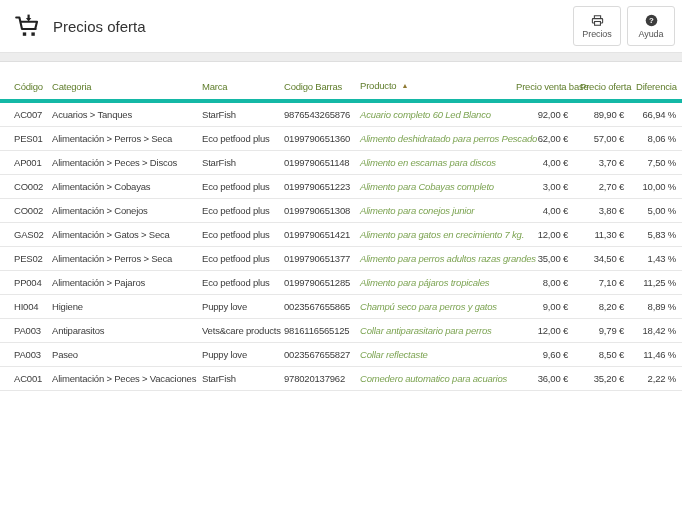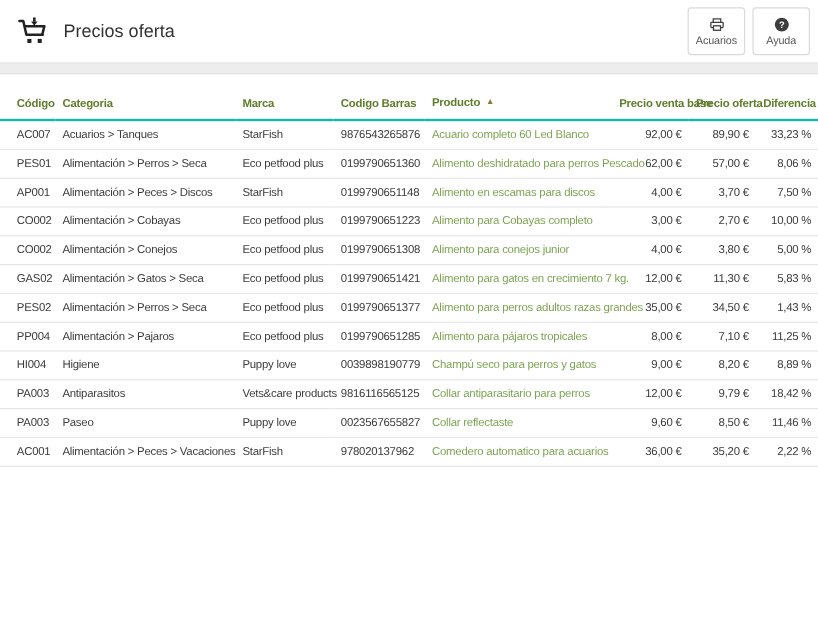--- a/index.html
+++ b/index.html
@@ -18,31 +18,31 @@
     gap:2px; margin-left:6px; cursor:pointer; padding:0; font-family:inherit;
   }
   .tb-btn-label { font-size:9px; color:#555; line-height:1; letter-spacing:-0.1px; }
   .tb-icon { width:15px; height:15px; display:block; }
   
   .band { height:10px; background:#ededed; border-top:1px solid #e4e4e4; border-bottom:1px solid #dedede; }
   
   .table-wrap { background:#fff; }
   table { width:682px; border-collapse:collapse; table-layout:fixed; font-size:9.5px; letter-spacing:-0.2px; }
   th {
-    color:#5f7d2b; font-weight:bold; text-align:left; white-space:nowrap;
-    padding:17px 6px 6px 6px; border-bottom:2px solid #14b8a6; line-height:13px;
+    color:#5f7d2b; font-weight:normal; text-align:left; white-space:nowrap;
+    padding:17px 6px 6px 6px; border-bottom:4px solid #14b8a6; line-height:13px;
     cursor:pointer; overflow:visible;
   }
   td {
     padding:5px 6px; border-bottom:1px solid #e7e7e7; white-space:nowrap;
     line-height:13px; overflow:visible;
   }
   th:first-child, td:first-child { padding-left:14px; }
   .right { text-align:right; }
-  .product-link { color:#7da453; cursor:pointer; }
+  .product-link { color:#7da453; cursor:pointer;font-style:italic; }
   .sort-caret { font-size:7px; color:#8f7a33; margin-left:5px; position:relative; top:-1px; }
 </style>
 </head>
 <body>
 
 <div class="topbar">
   <svg class="cart-icon" viewBox="0 0 27 27">
     <path d="M2.2 4.5 h3.2 l2.6 11.5 h13.6" fill="none" stroke="#222" stroke-width="2.1" stroke-linecap="round" stroke-linejoin="round"></path>
     <path d="M6.4 8.8 H23 L21.2 16" fill="none" stroke="#222" stroke-width="2.1" stroke-linejoin="round"></path>
     <rect x="8.8" y="19.4" width="3.4" height="3.4" fill="#222"></rect>
@@ -52,21 +52,21 @@
   </svg>
   <div class="topbar-title">Precios oferta</div>
   <div class="topbar-spacer"></div>
 
   <button class="tb-btn">
     <svg class="tb-icon" viewBox="0 0 24 24">
       <path d="M7 9 V4.5 h10 V9" fill="none" stroke="#3f3f3f" stroke-width="1.7"></path>
       <rect x="3.8" y="9" width="16.4" height="7" rx="1" fill="none" stroke="#3f3f3f" stroke-width="1.7"></rect>
       <rect x="7.3" y="13.6" width="9.4" height="6" fill="#fff" stroke="#3f3f3f" stroke-width="1.7"></rect>
     </svg>
-    <span class="tb-btn-label">Acuarios</span>
+    <span class="tb-btn-label">Precios</span>
   </button>
 
   <button class="tb-btn">
     <svg class="tb-icon" viewBox="0 0 24 24">
       <circle cx="12" cy="12" r="9.3" fill="#3d3d3d"></circle>
       <text x="12" y="16.4" text-anchor="middle" font-size="12.5" font-weight="bold" fill="#ffffff">?</text>
     </svg>
     <span class="tb-btn-label">Ayuda</span>
   </button>
 </div>
@@ -99,21 +99,21 @@
     </thead>
     <tbody>
         <tr>
           <td>AC007</td>
           <td>Acuarios &gt; Tanques</td>
           <td>StarFish</td>
           <td>9876543265876</td>
           <td class="product-link">Acuario completo 60 Led Blanco</td>
           <td class="right">92,00 €</td>
           <td class="right">89,90 €</td>
-          <td class="right">33,23 %</td>
+          <td class="right">66,94 %</td>
         </tr>
         <tr>
           <td>PES01</td>
           <td>Alimentación &gt; Perros &gt; Seca</td>
           <td>Eco petfood plus</td>
           <td>0199790651360</td>
           <td class="product-link">Alimento deshidratado para perros Pescado</td>
           <td class="right">62,00 €</td>
           <td class="right">57,00 €</td>
           <td class="right">8,06 %</td>
@@ -175,21 +175,21 @@
           <td>0199790651285</td>
           <td class="product-link">Alimento para pájaros tropicales</td>
           <td class="right">8,00 €</td>
           <td class="right">7,10 €</td>
           <td class="right">11,25 %</td>
         </tr>
         <tr>
           <td>HI004</td>
           <td>Higiene</td>
           <td>Puppy love</td>
-          <td>0039898190779</td>
+          <td>0023567655865</td>
           <td class="product-link">Champú seco para perros y gatos</td>
           <td class="right">9,00 €</td>
           <td class="right">8,20 €</td>
           <td class="right">8,89 %</td>
         </tr>
         <tr>
           <td>PA003</td>
           <td>Antiparasitos</td>
           <td>Vets&amp;care products</td>
           <td>9816116565125</td>

